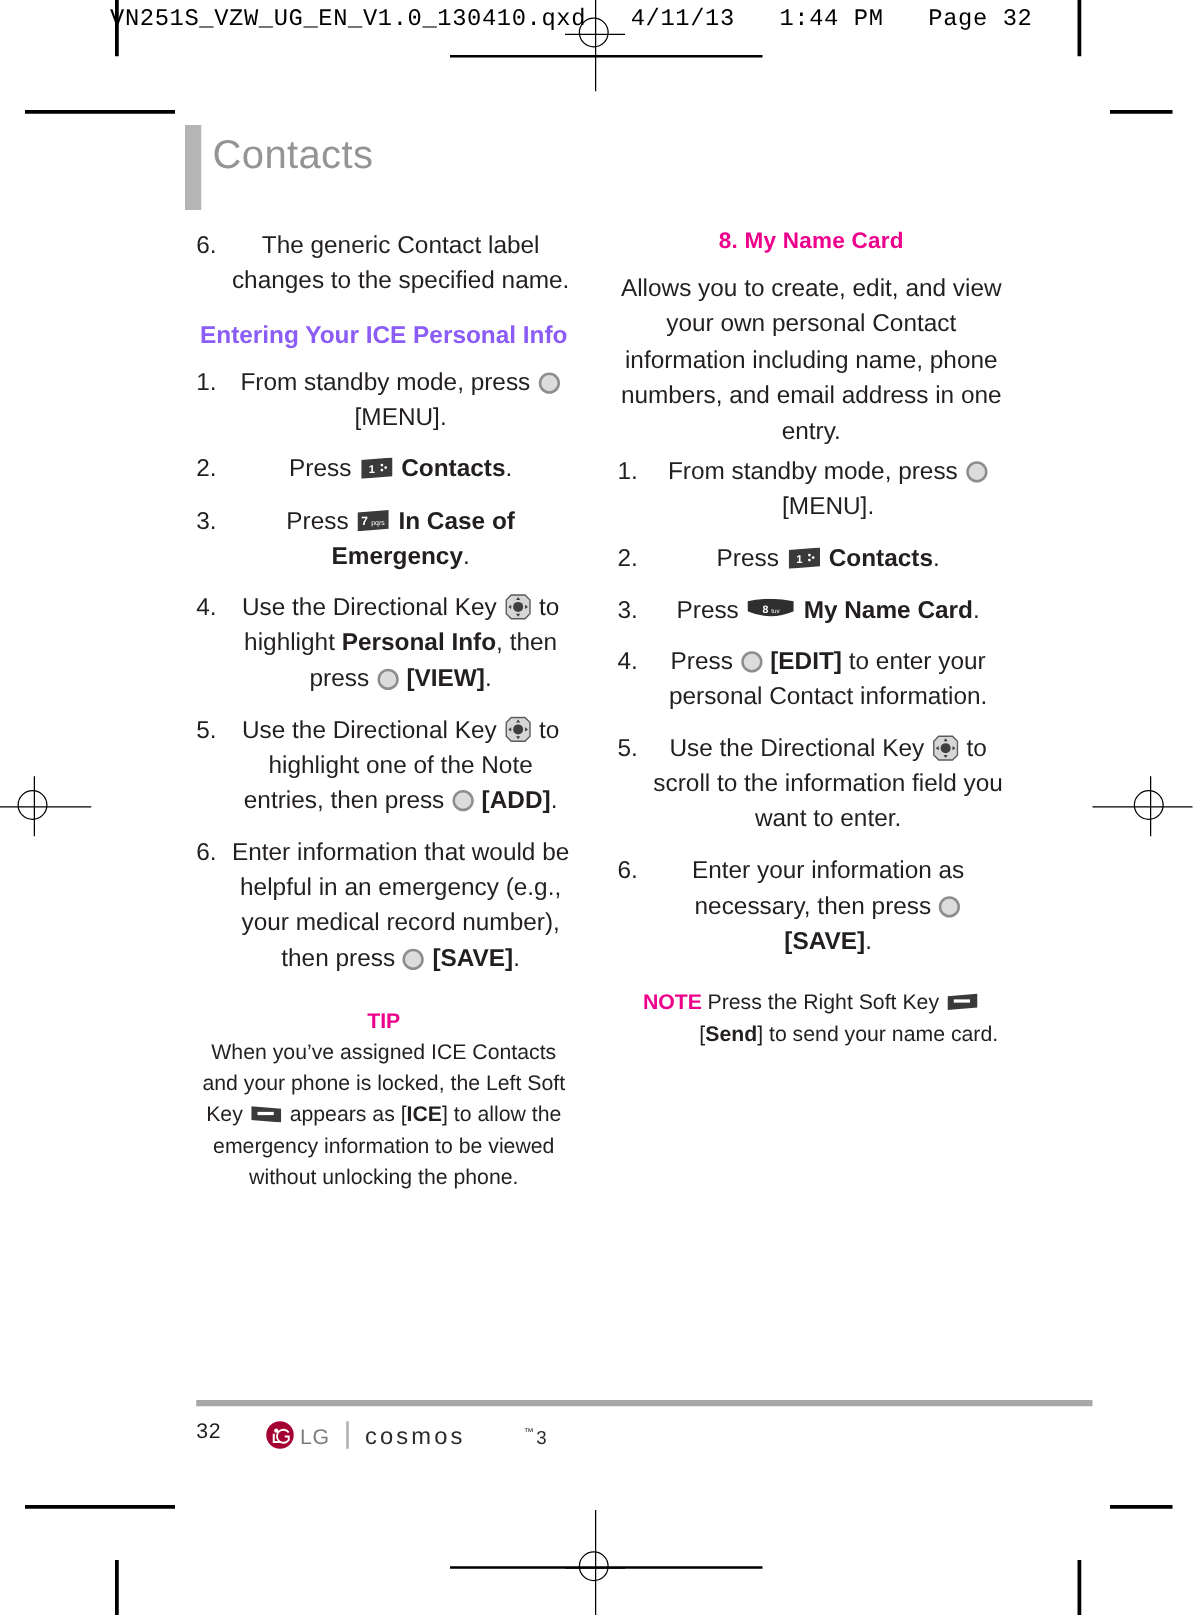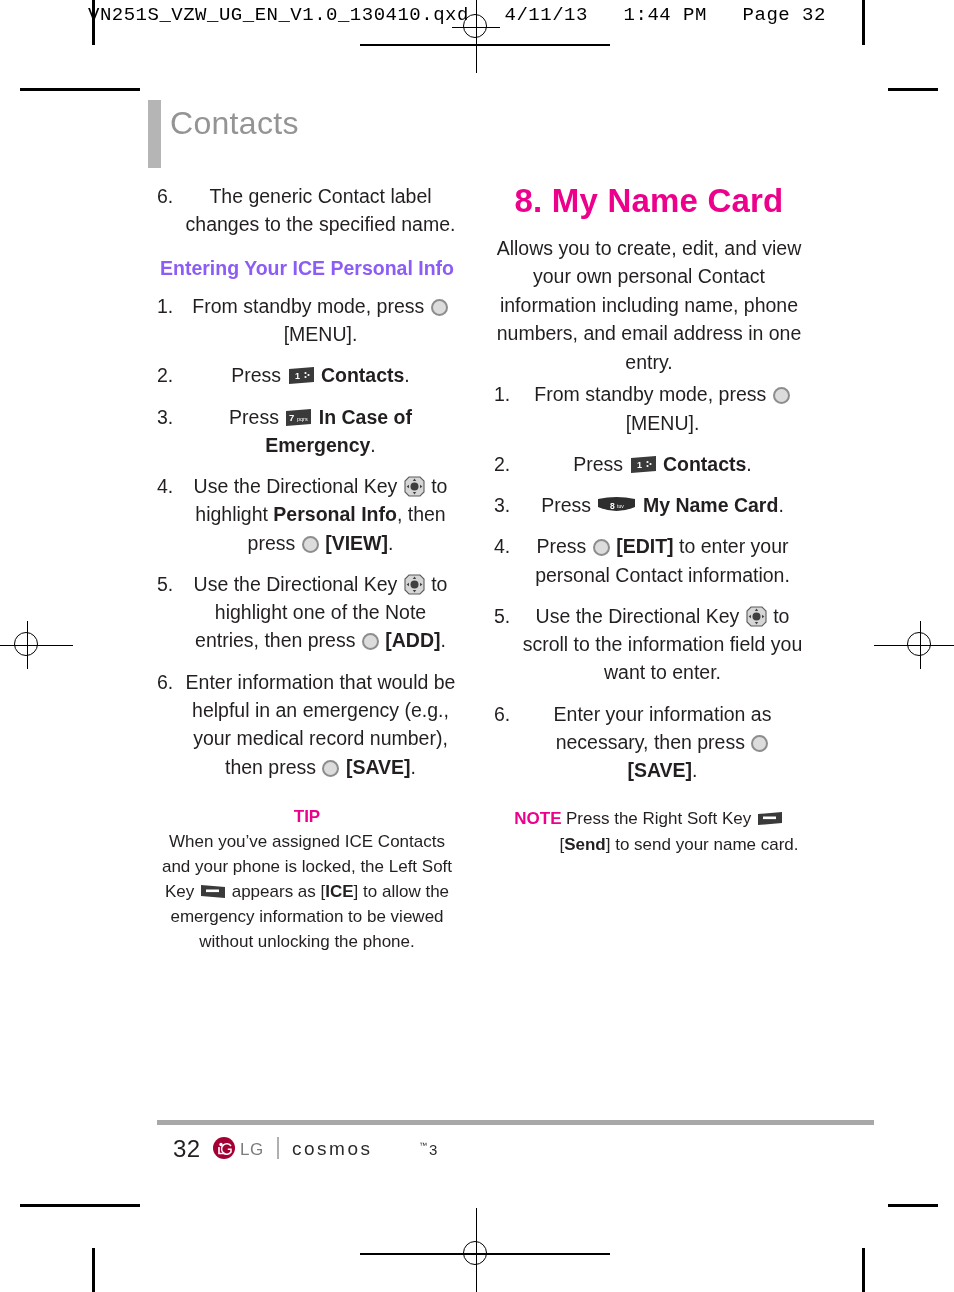--- a/index.html
+++ b/index.html
@@ -36,21 +36,21 @@
     position:absolute;left:22px;top:5px;
     font-size:32px;color:#949494;font-weight:400;letter-spacing:0.3px;
     white-space:nowrap;
   }
 
   .col{position:absolute;top:182px;}
   .col-left{left:157px;width:300px;}
   .col-right{left:494px;width:310px;}
 
   .sec-title{
-    color:#ec008c;font-size:33px;font-weight:700;margin:0 0 14px 0;
+    color:#ec008c;font-size:18px;font-weight:700;margin:0 0 14px 0;
     letter-spacing:0.2px;line-height:1.15;
   }
   .para{
     font-size:19.5px;color:#231f20;line-height:1.46;margin:0 0 4px 0;
   }
   .subhead{
     font-size:19.5px;color:#8b5cf6;font-weight:700;line-height:1.4;
     margin:16px 0 10px 0;
   }
   .step{
@@ -96,21 +96,21 @@
   
   .soft-key{width:24px;height:14px;margin:0 2px;vertical-align:-1px;}
   .soft-key svg{display:block;}
 
   
   .footer-rule{
     position:absolute;left:157px;top:1120px;width:717px;height:5px;background:#a8a8a8;
   }
   .footer{position:absolute;left:157px;top:1132px;height:34px;}
   .pagenum{
-    position:absolute;left:16px;top:3px;font-size:24px;color:#231f20;letter-spacing:0.5px;
+    position:absolute;left:0;top:3px;font-size:17px;color:#231f20;letter-spacing:0.5px;
   }
   .lg-logo{position:absolute;left:55px;top:4px;width:24px;height:24px;}
   .lg-word{
     position:absolute;left:83px;top:8px;font-size:17px;font-weight:400;
     color:#7c7c7c;letter-spacing:0.5px;
   }
   .fsep{position:absolute;left:120px;top:5px;width:1.5px;height:22px;background:#b0b0b0;}
   .cosmos{
     position:absolute;left:135px;top:6px;height:22px;
   }

